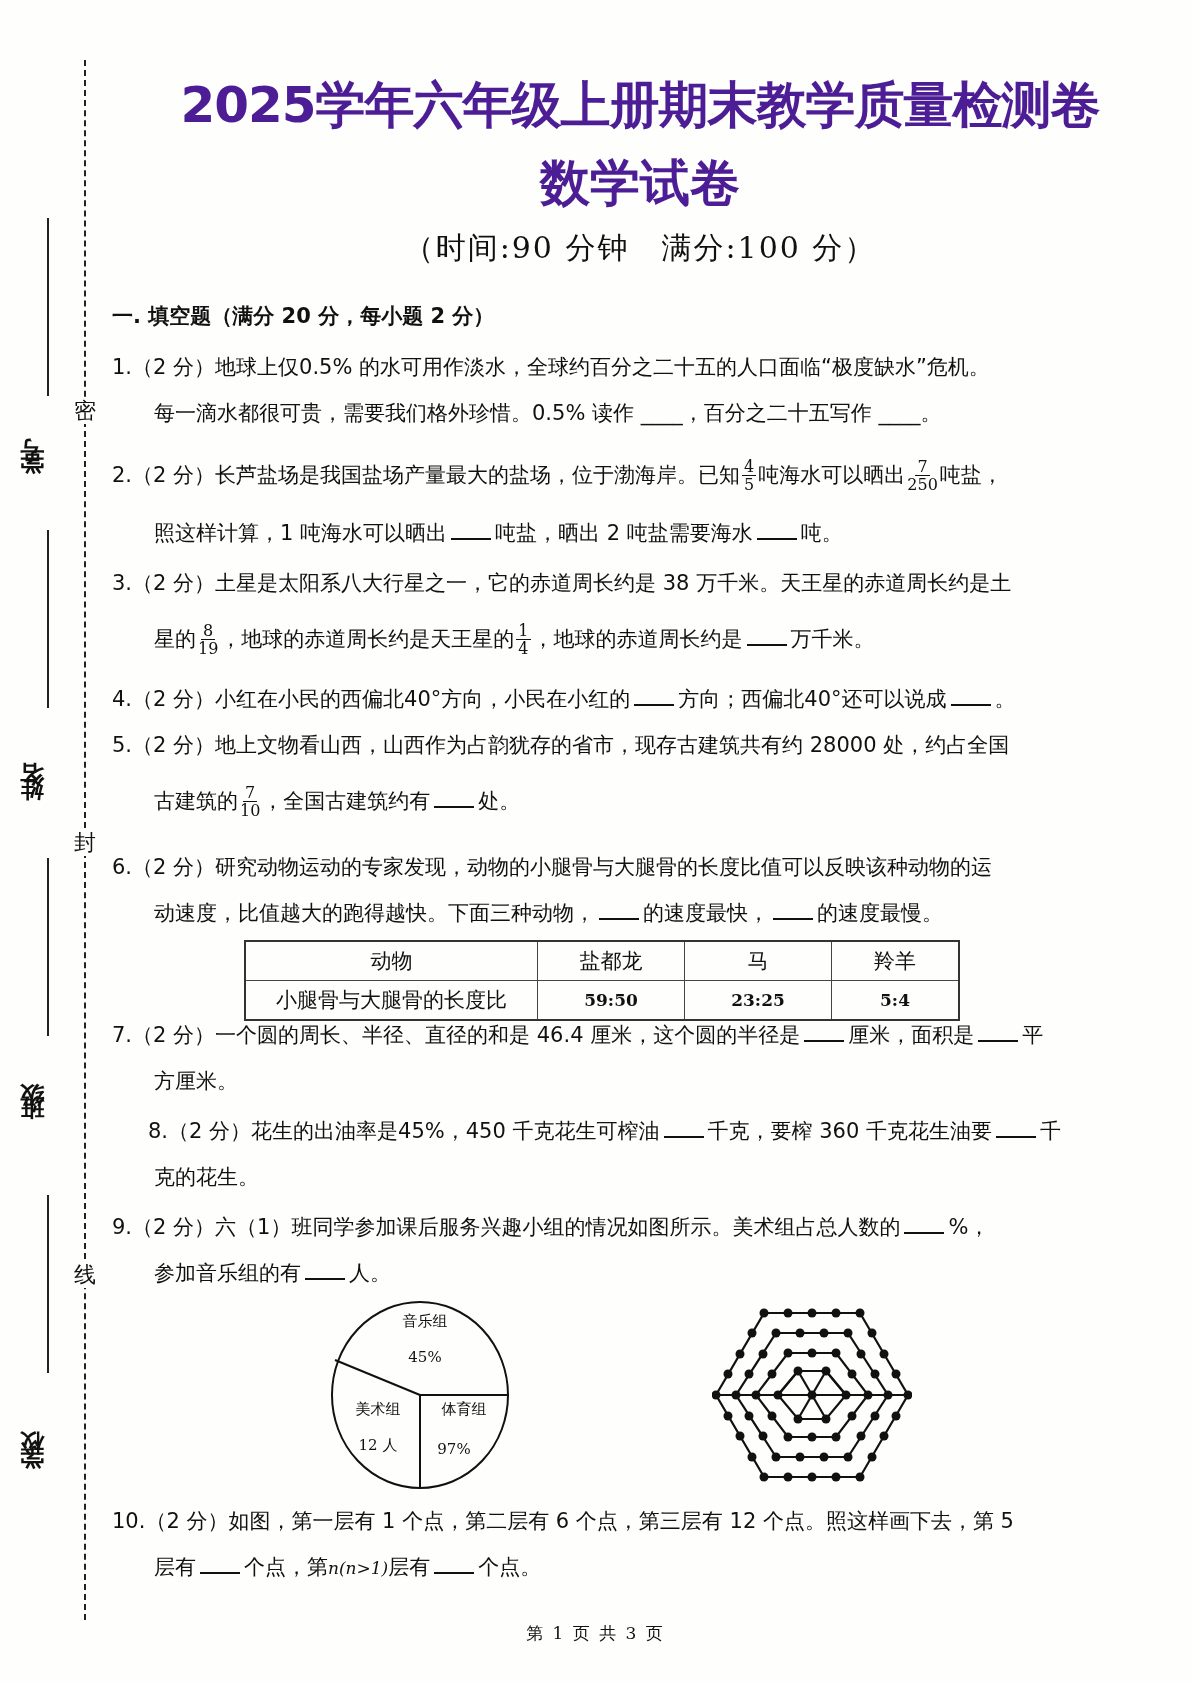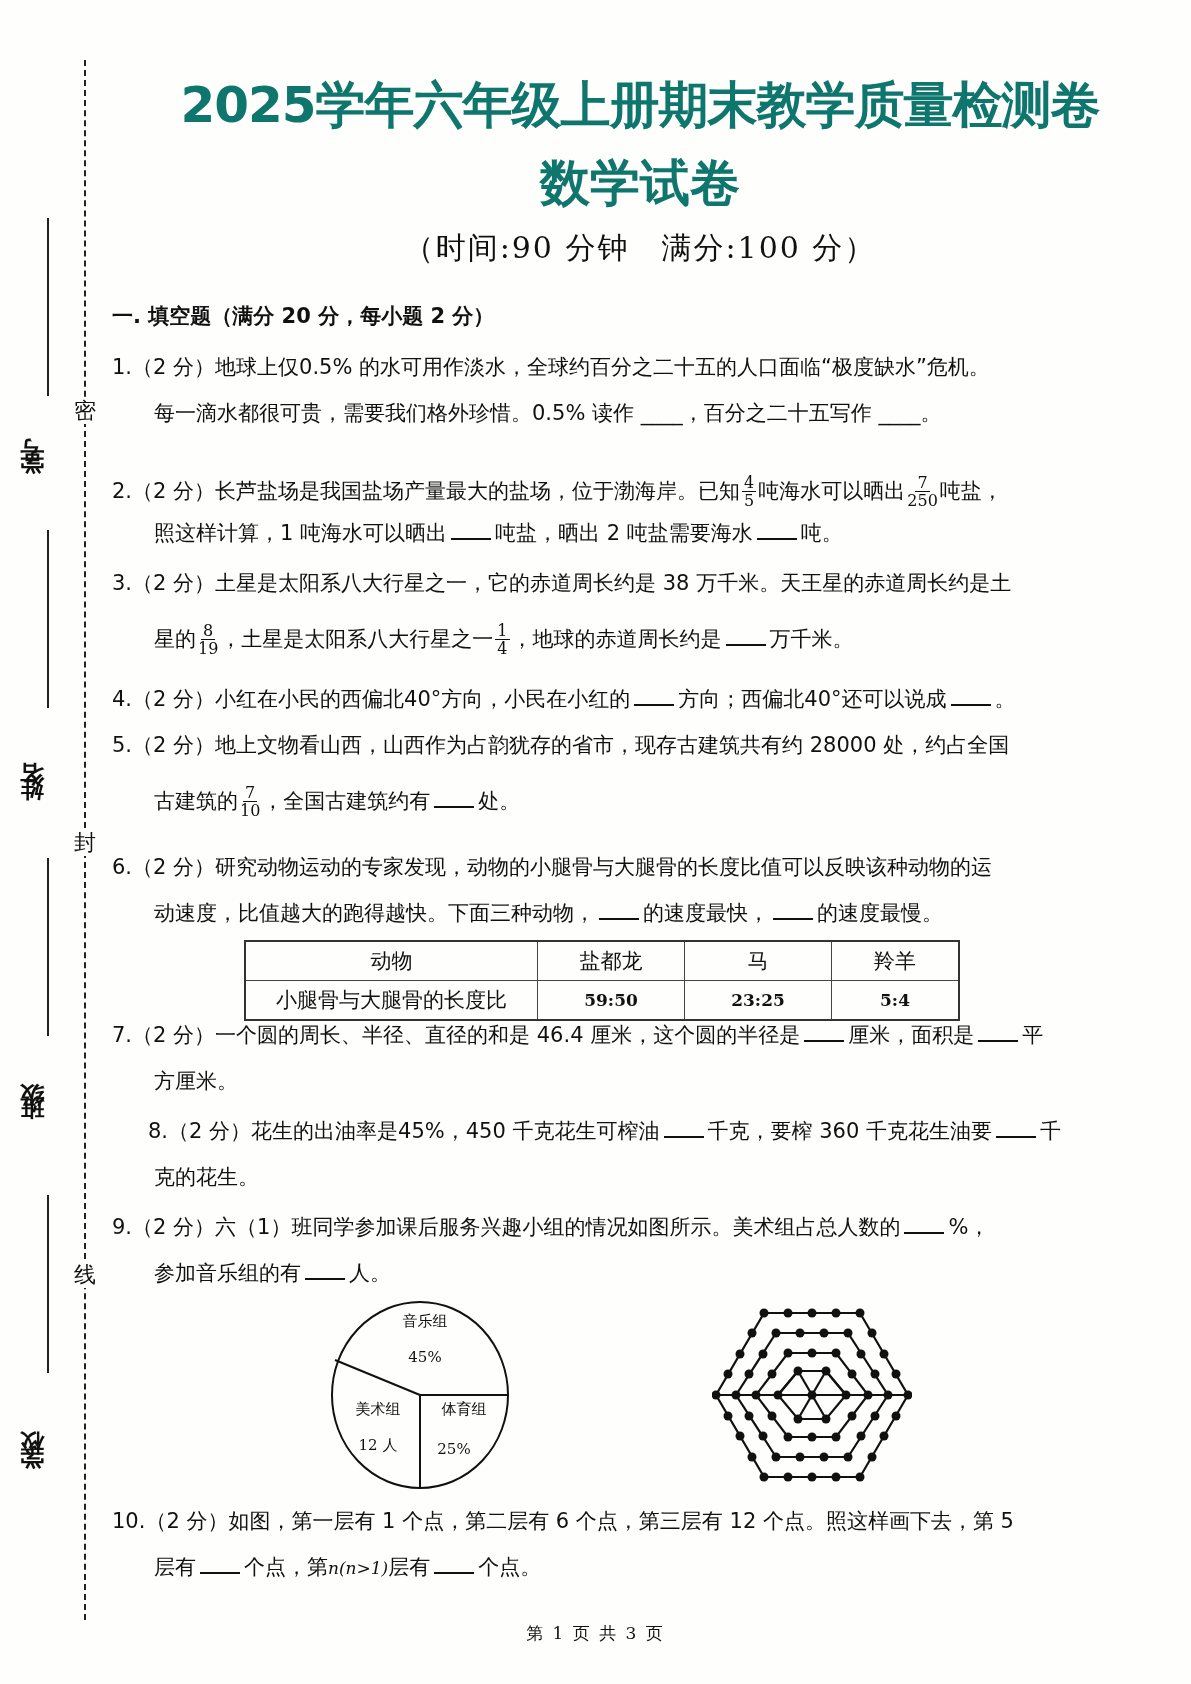--- a/index.html
+++ b/index.html
@@ -21,21 +21,21 @@
   }
   .field-line { position:absolute; left:47px; width:0; border-left:2px solid #222; }
   .field-label {
     position:absolute; left:16px; width:28px; font-size:24px; font-weight:bold;
     writing-mode:vertical-rl; transform:rotate(180deg); letter-spacing:14px;
     font-family:"DejaVu Serif","Liberation Serif",serif;
   }
   
   .title {
     position:absolute; left:140px; width:1000px; text-align:center;
-    font-weight:bold; color:#0f766e;
+    font-weight:bold; color:#4c1d95;
   }
   .t1 { top:72px; font-size:50px; letter-spacing:-1px; }
   .t2 { top:150px; font-size:50px; }
   .subtitle {
     position:absolute; left:140px; width:1000px; top:228px; text-align:center;
     font-size:30px; font-family:"DejaVu Serif","Liberation Serif",serif; letter-spacing:2px;
   }
   .section {
     position:absolute; left:112px; top:302px; font-size:21px; font-weight:bold;
   }
@@ -94,41 +94,41 @@
 
 <div class="section">一. 填空题（满分 20 分，每小题 2 分）</div>
 
 <div class="q" style="top:352px;">
   <span>1.</span><span>（2 分）地球上仅0.5% 的水可用作淡水，全球约百分之二十五的人口面临“极度缺水”危机。</span>
 </div>
 <div class="q" style="top:398px;">
   <span class="indent"></span><span>每一滴水都很可贵，需要我们格外珍惜。0.5% 读作 ____，百分之二十五写作 ____。</span>
 </div>
 
-<div class="q" style="top:458px;margin-top:16px;">
+<div class="q" style="top:458px;">
   <span>2.</span><span>（2 分）长芦盐场是我国盐场产量最大的盐场，位于渤海岸。已知</span><span class="frac">
       <span class="num">4</span>
       <span>5</span>
     </span><span>吨海水可以晒出</span><span class="frac">
       <span class="num">7</span>
       <span>250</span>
     </span><span>吨盐，</span>
 </div>
 <div class="q" style="top:518px;">
   <span class="indent"></span><span>照这样计算，1 吨海水可以晒出</span><span class="blank"></span><span>吨盐，晒出 2 吨盐需要海水</span><span class="blank"></span><span>吨。</span>
 </div>
 
 <div class="q" style="top:568px;">
   <span>3.</span><span>（2 分）土星是太阳系八大行星之一，它的赤道周长约是 38 万千米。天王星的赤道周长约是土</span>
 </div>
 <div class="q" style="top:622px;">
   <span class="indent"></span><span>星的</span><span class="frac">
       <span class="num">8</span>
       <span>19</span>
-    </span><span>，土星是太阳系八大行星之一</span><span class="frac">
+    </span><span>，地球的赤道周长约是天王星的</span><span class="frac">
       <span class="num">1</span>
       <span>4</span>
     </span><span>，地球的赤道周长约是</span><span class="blank"></span><span>万千米。</span>
 </div>
 
 <div class="q" style="top:684px;">
   <span>4.</span><span>（2 分）小红在小民的西偏北40°方向，小民在小红的</span><span class="blank"></span><span>方向；西偏北40°还可以说成</span><span class="blank"></span><span>。</span>
 </div>
 
 <div class="q" style="top:730px;">
@@ -189,21 +189,21 @@
   <ellipse cx="90" cy="95" rx="88" ry="93" fill="none" stroke="#111" stroke-width="2"></ellipse>
   <line x1="90" y1="95" x2="90" y2="188" stroke="#111" stroke-width="2"></line>
   <line x1="90" y1="95" x2="178" y2="95" stroke="#111" stroke-width="2"></line>
   <line x1="90" y1="95" x2="5" y2="60" stroke="#111" stroke-width="2"></line>
 </svg>
 <div class="pie-label" style="left:380px;top:1312px;width:90px;">音乐组</div>
 <div class="pie-label" style="left:380px;top:1348px;width:90px;">45%</div>
 <div class="pie-label" style="left:336px;top:1400px;width:84px;">美术组</div>
 <div class="pie-label" style="left:336px;top:1436px;width:84px;">12 人</div>
 <div class="pie-label" style="left:424px;top:1400px;width:80px;">体育组</div>
-<div class="pie-label" style="left:424px;top:1440px;width:60px;">25%</div>
+<div class="pie-label" style="left:424px;top:1440px;width:60px;">97%</div>
 
 <svg class="abs" style="left:712px;top:1305px;" width="200" height="180" viewBox="0 0 200 180">
   <g stroke="#111" stroke-width="2.2" fill="none">
 
     <polygon points="52,8 148,8 196,90 148,172 52,172 4,90"></polygon>
 
     <polygon points="64,28 136,28 176,90 136,152 64,152 24,90"></polygon>
 
     <polygon points="76,48 124,48 156,90 124,132 76,132 44,90"></polygon>
 

